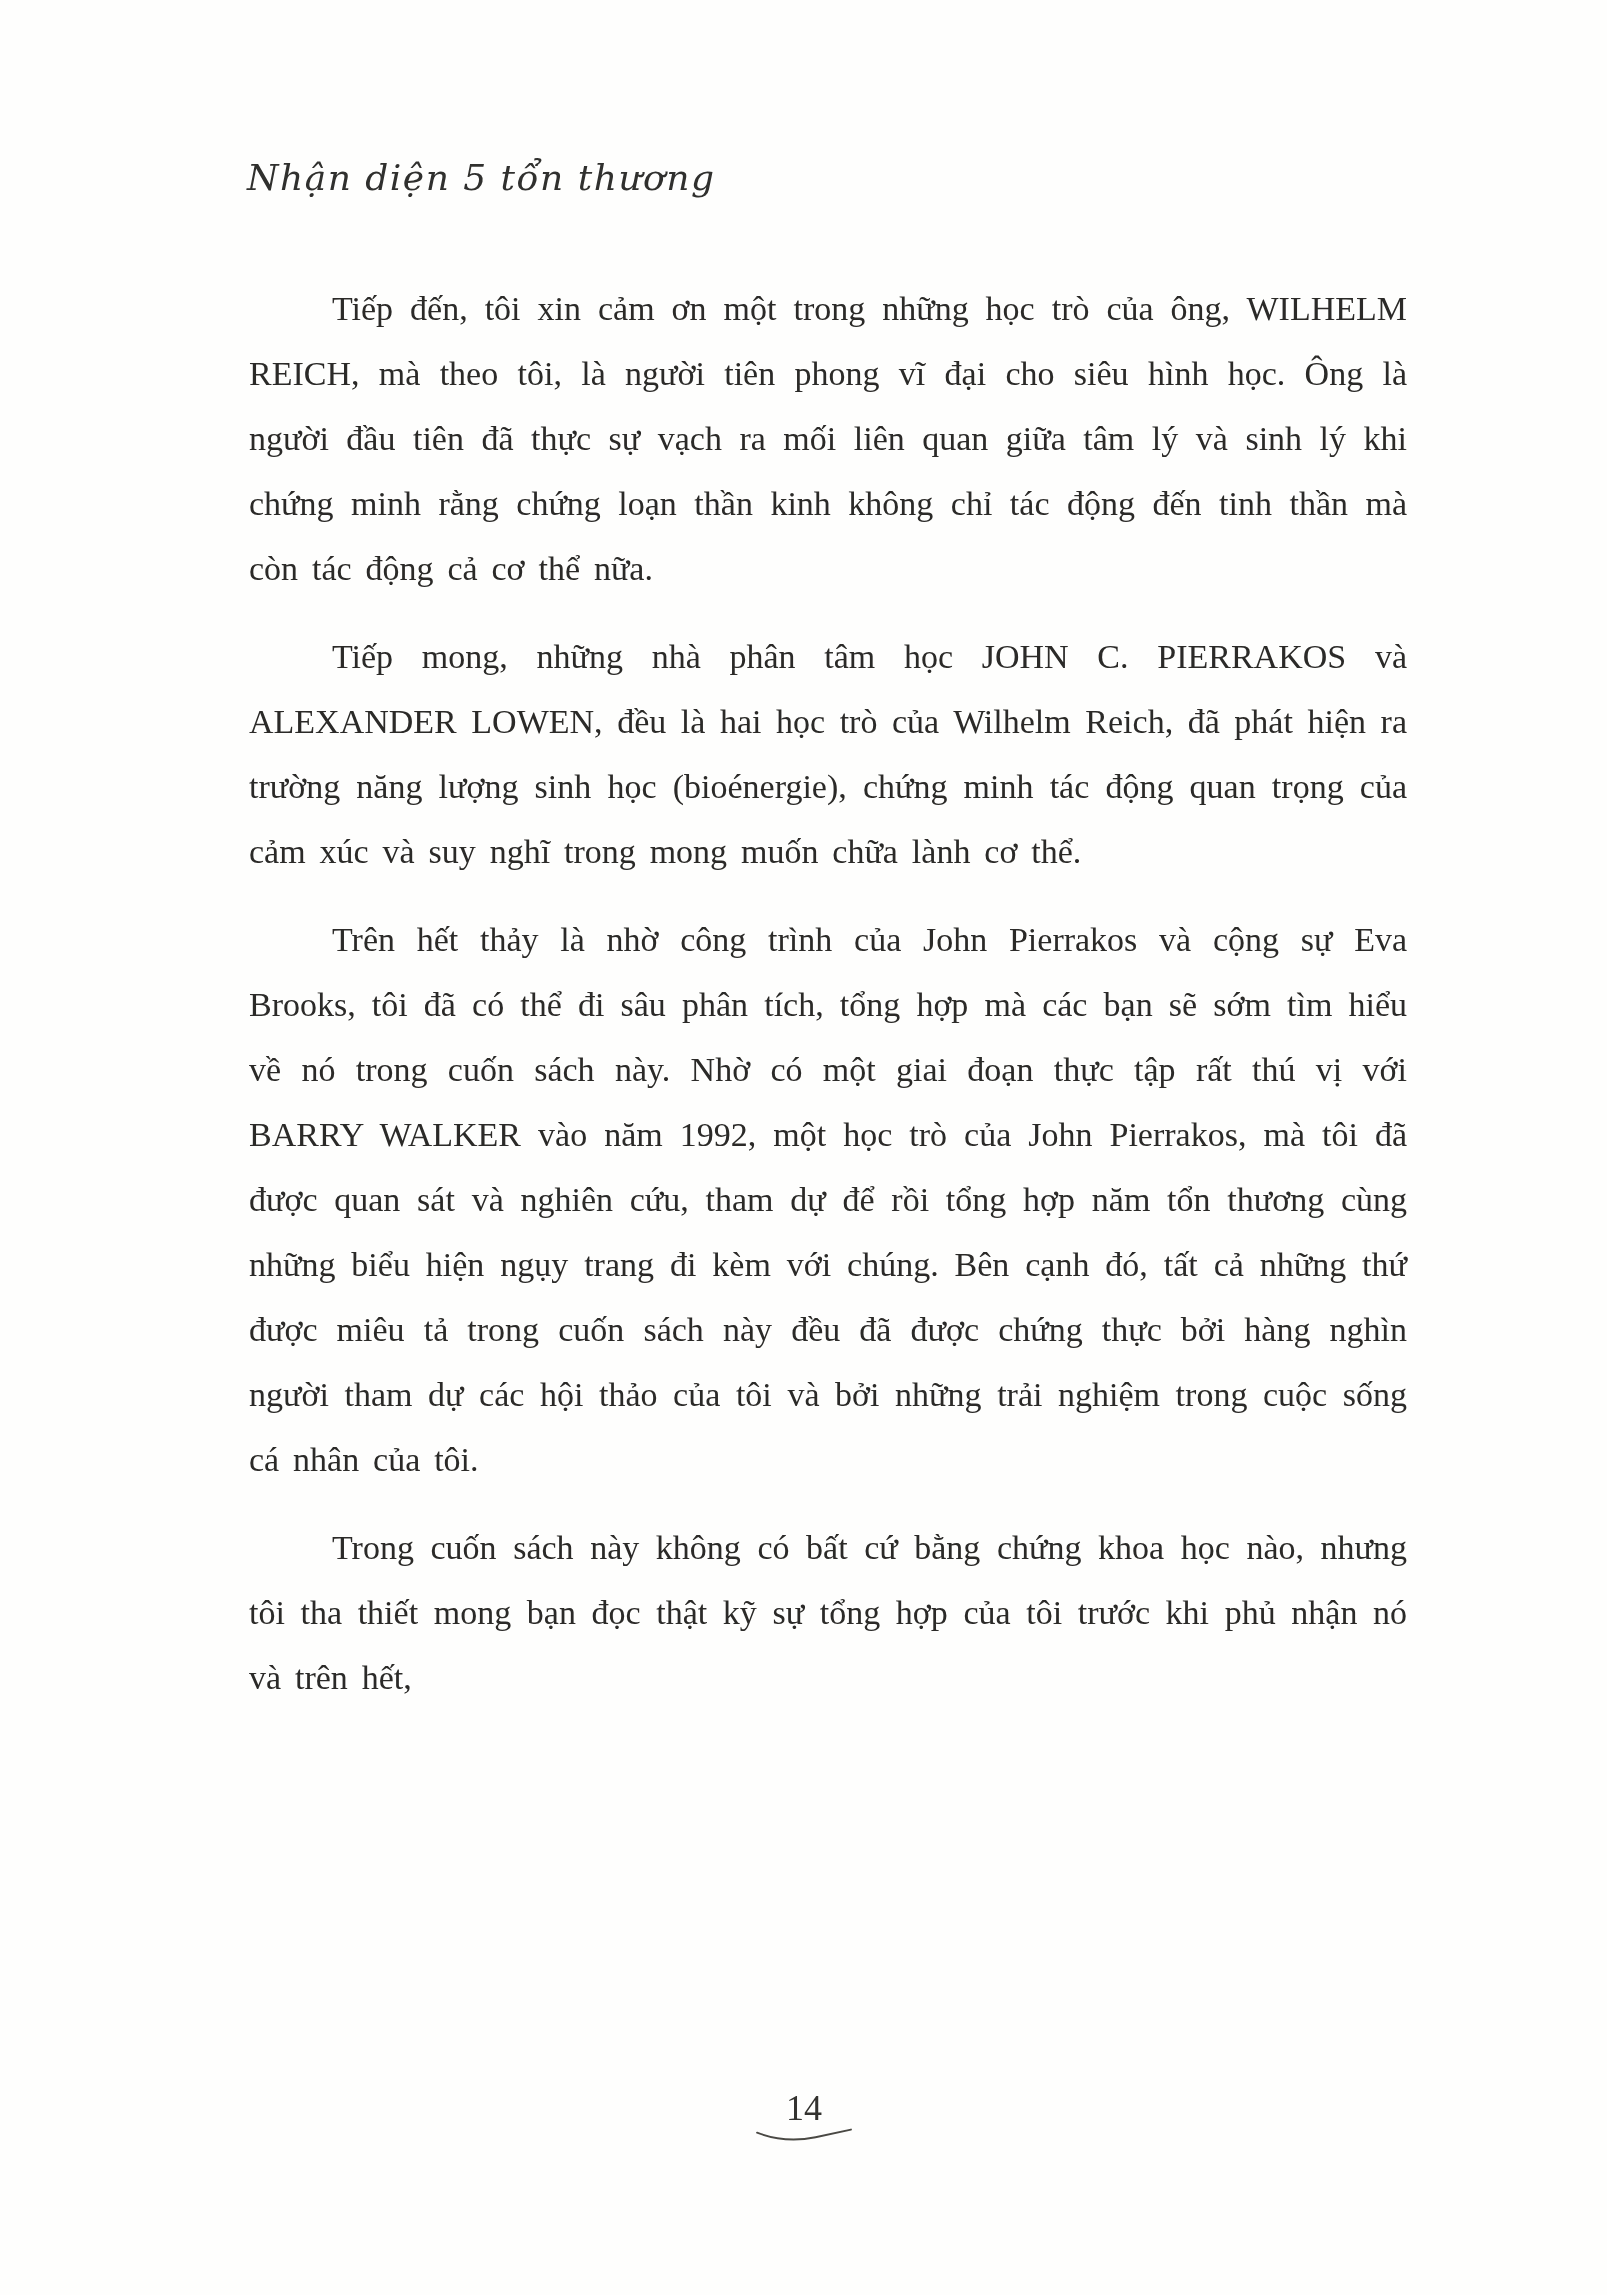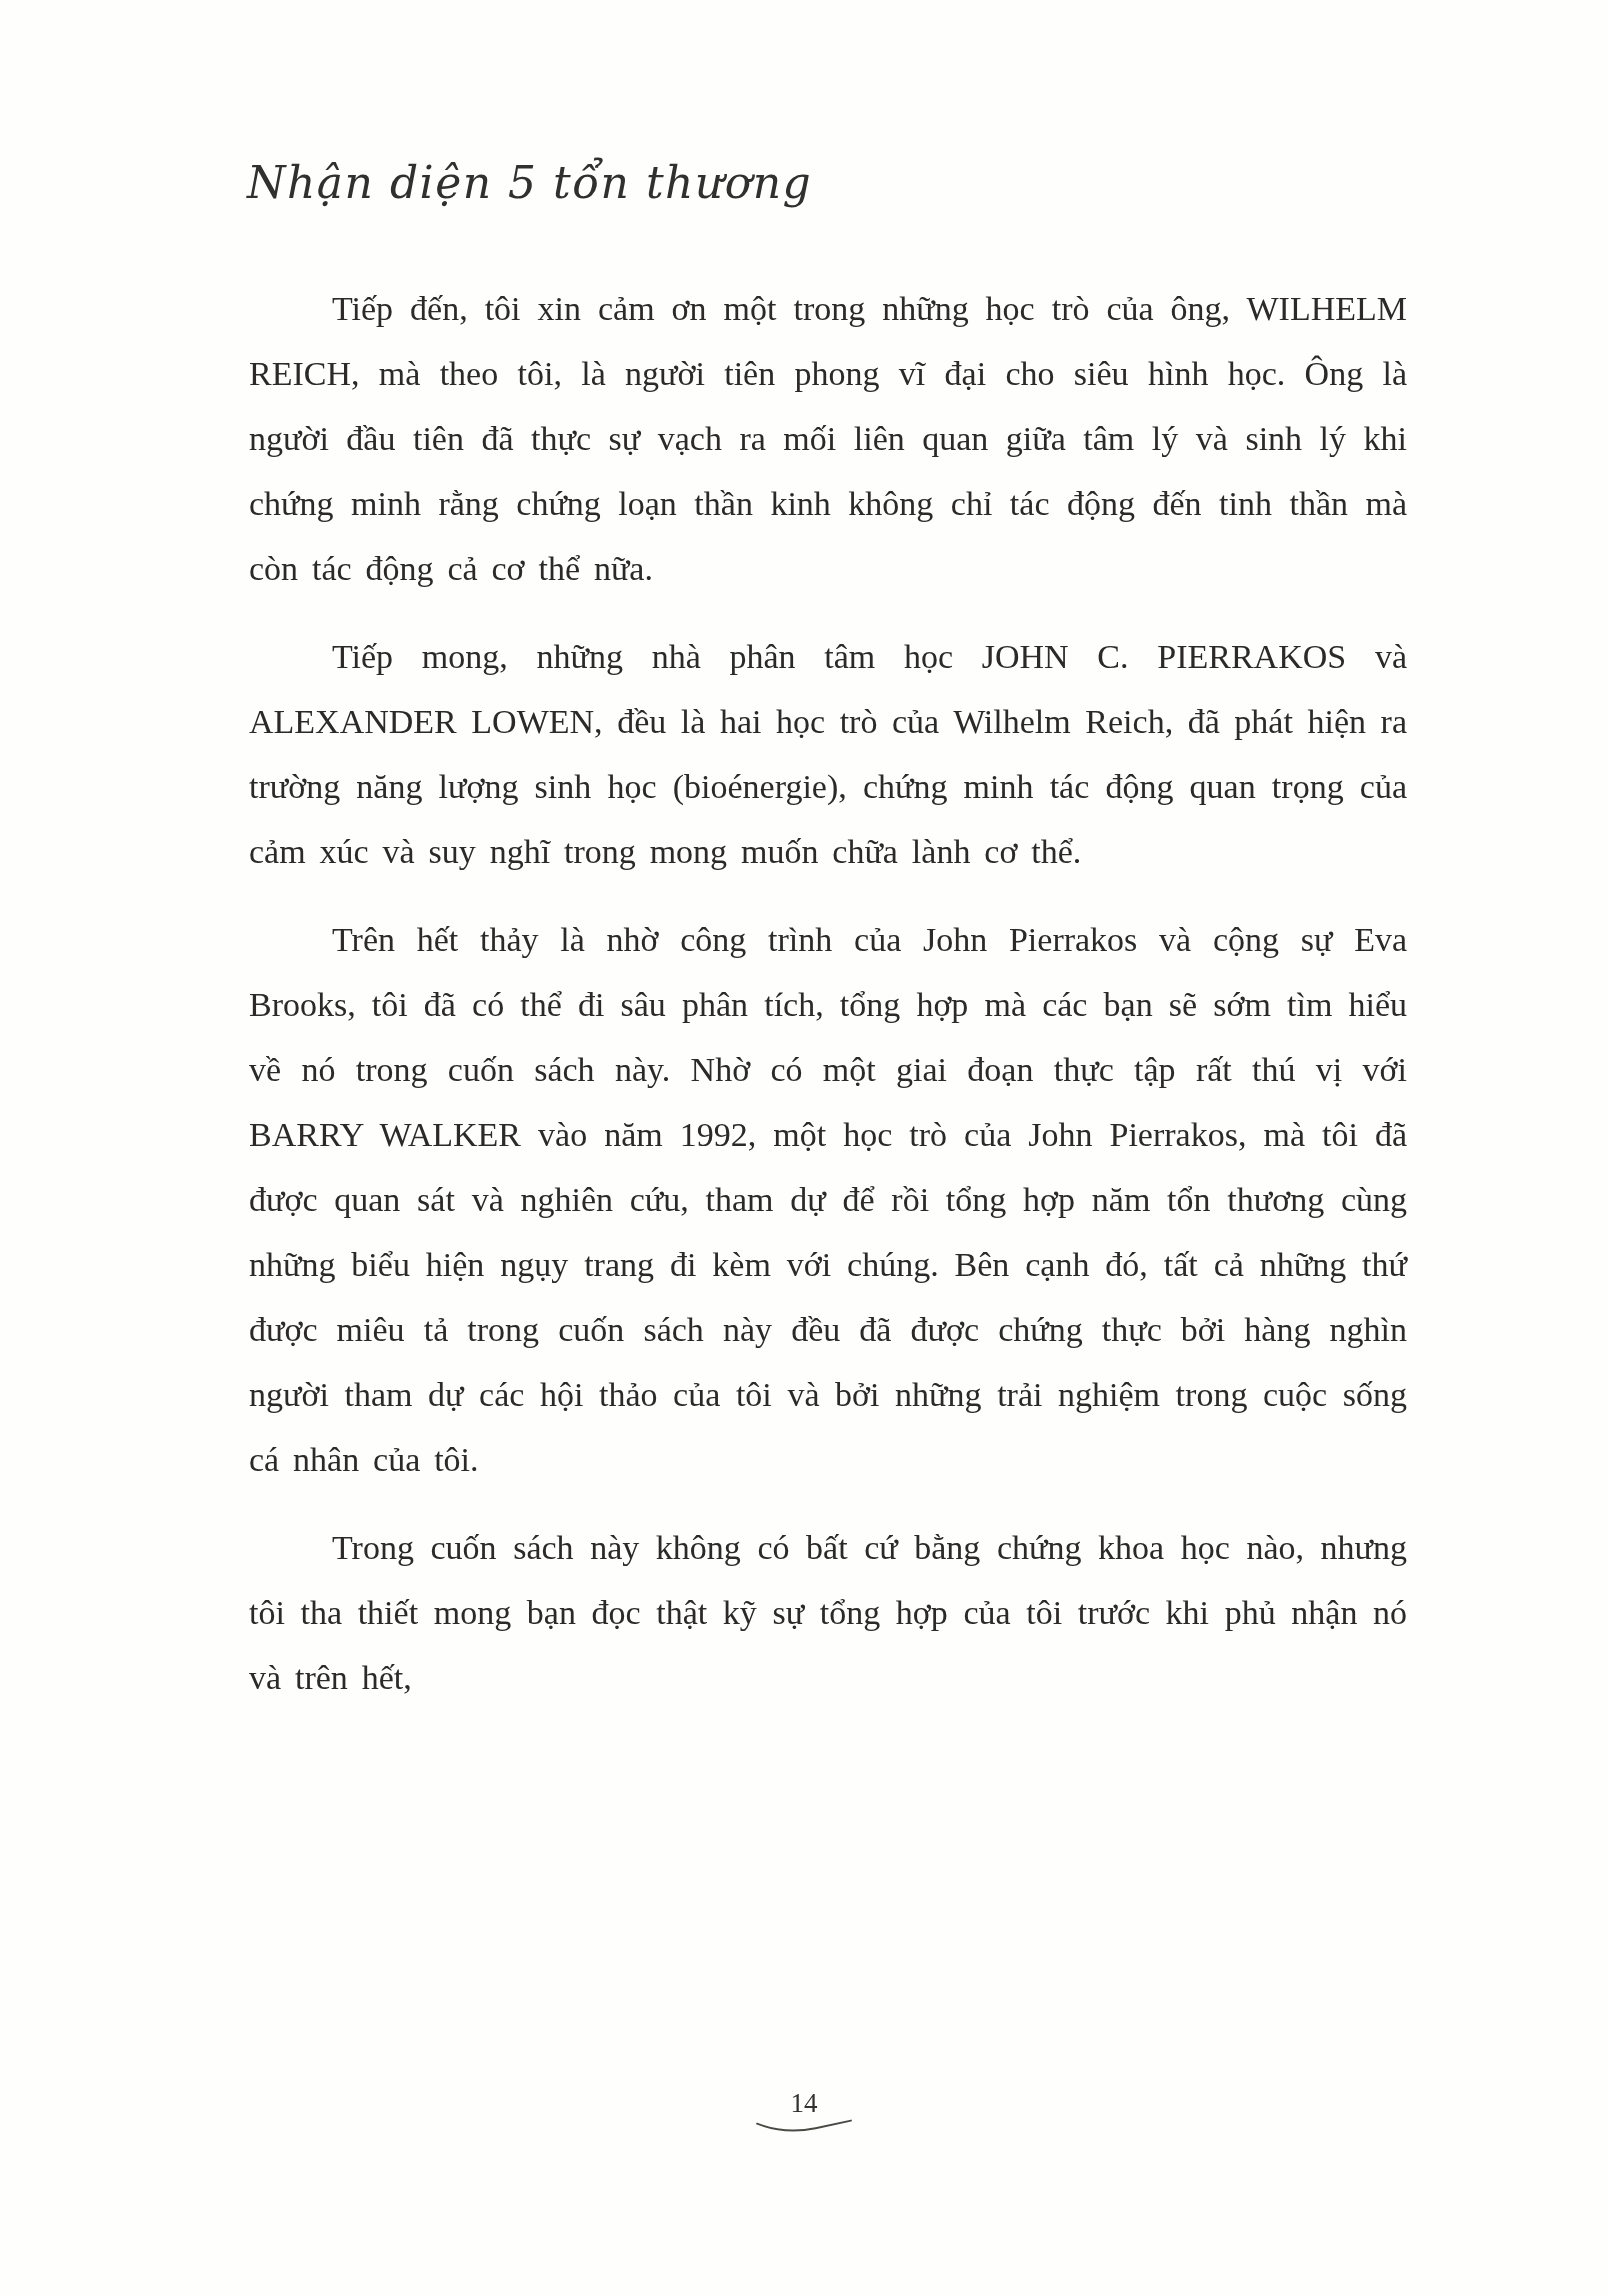--- a/index.html
+++ b/index.html
@@ -16,21 +16,21 @@
     overflow: hidden;
     font-family: "Liberation Serif", serif;
     color: #2b2a28;
   }
   .header-title {
     position: absolute;
     left: 247px;
     top: 157px;
     font-family: "DejaVu Serif", serif;
     font-style: italic;
-    font-size: 44px;
+    font-size: 36px;
     letter-spacing: 1.5px;
     color: #30302e;
     white-space: nowrap;
   }
   .content {
     position: absolute;
     left: 249px;
     top: 276px;
     width: 1158px;
     text-align: justify;
@@ -44,21 +44,21 @@
   }
   .footer {
     position: absolute;
     left: 0;
     top: 2090px;
     width: 1608px;
     text-align: center;
   }
   .page-number {
     display: inline-block;
-    font-size: 27px;
+    font-size: 36px;
     color: #33322f;
     line-height: 1;
   }
   .page-number-flourish {
     display: block;
     margin: 1.5px auto 0 auto;
   }
 </style>
 </head>
 <body>

